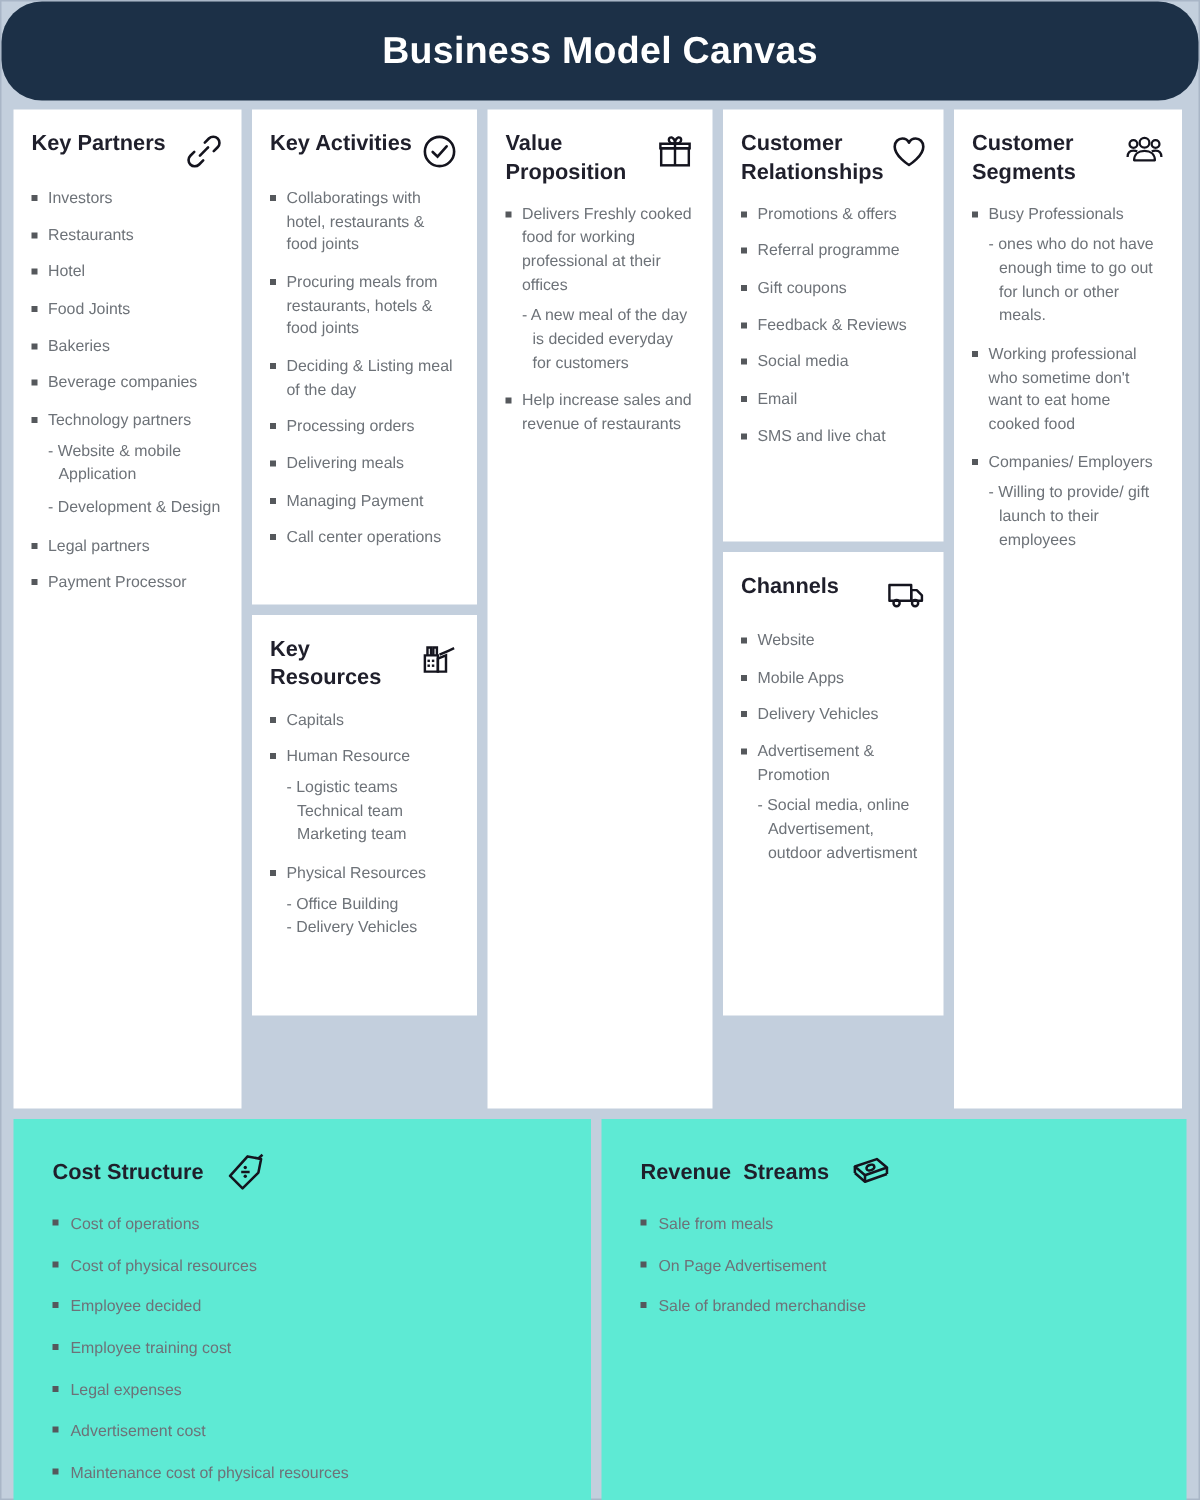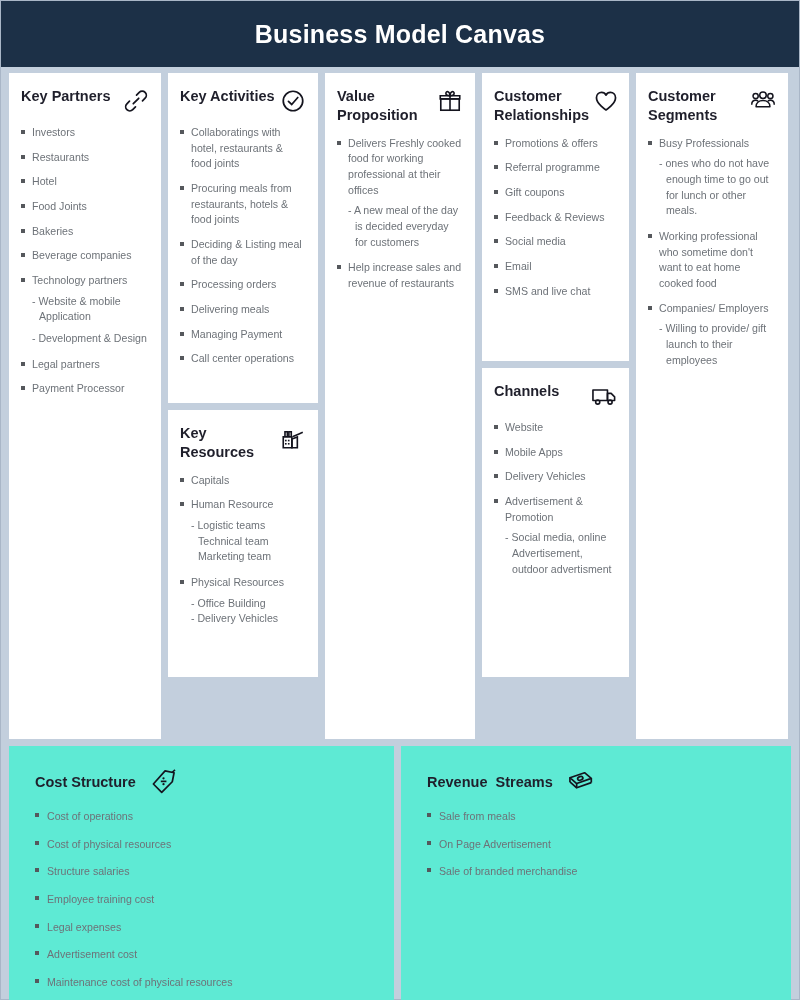--- a/index.html
+++ b/index.html
@@ -22,20 +22,21 @@
   }
 
   
   .header {
     background: #1c3047;
     height: 66px;
     display: flex;
     align-items: center;
     justify-content: center;
     flex: 0 0 auto;
+    border-radius: 27px;
   }
   .header-title {
     color: #ffffff;
     font-size: 25px;
     font-weight: bold;
     letter-spacing: 0.2px;
   }
 
   
   .top-grid {
@@ -425,21 +426,21 @@
             <circle cx="12" cy="9.2" r="1" fill="currentColor" stroke="none"></circle>
             <path d="M9.6 11.9 L14.6 11.9"></path>
             <circle cx="12" cy="14.4" r="1" fill="currentColor" stroke="none"></circle>
             <path d="M19.6 4 L22.2 1.6"></path>
           </svg>
         </div>
       </div>
       <ul class="items bottom">
         <li><span>Cost of operations</span></li>
         <li><span>Cost of physical resources</span></li>
-        <li><span>Structure salaries</span></li>
+        <li><span>Employee decided</span></li>
         <li><span>Employee training cost</span></li>
         <li><span>Legal expenses</span></li>
         <li><span>Advertisement cost</span></li>
         <li><span>Maintenance cost of physical resources</span></li>
         <li><span>Procurement cost</span></li>
       </ul>
     </div>
 
     <div class="bottom-panel bp-rev">
       <div class="bottom-head">

